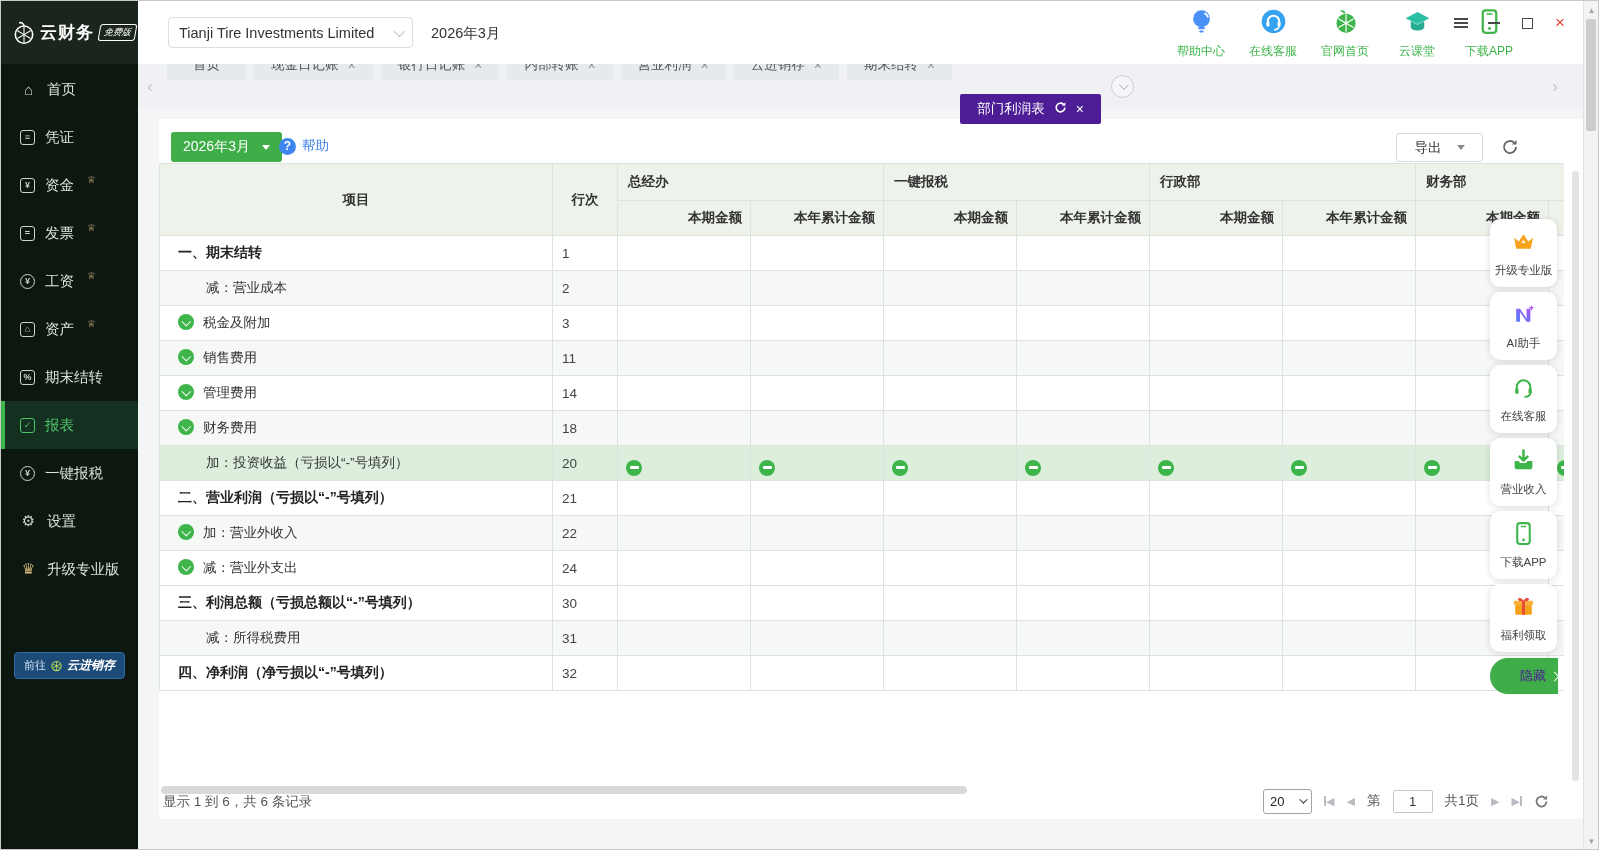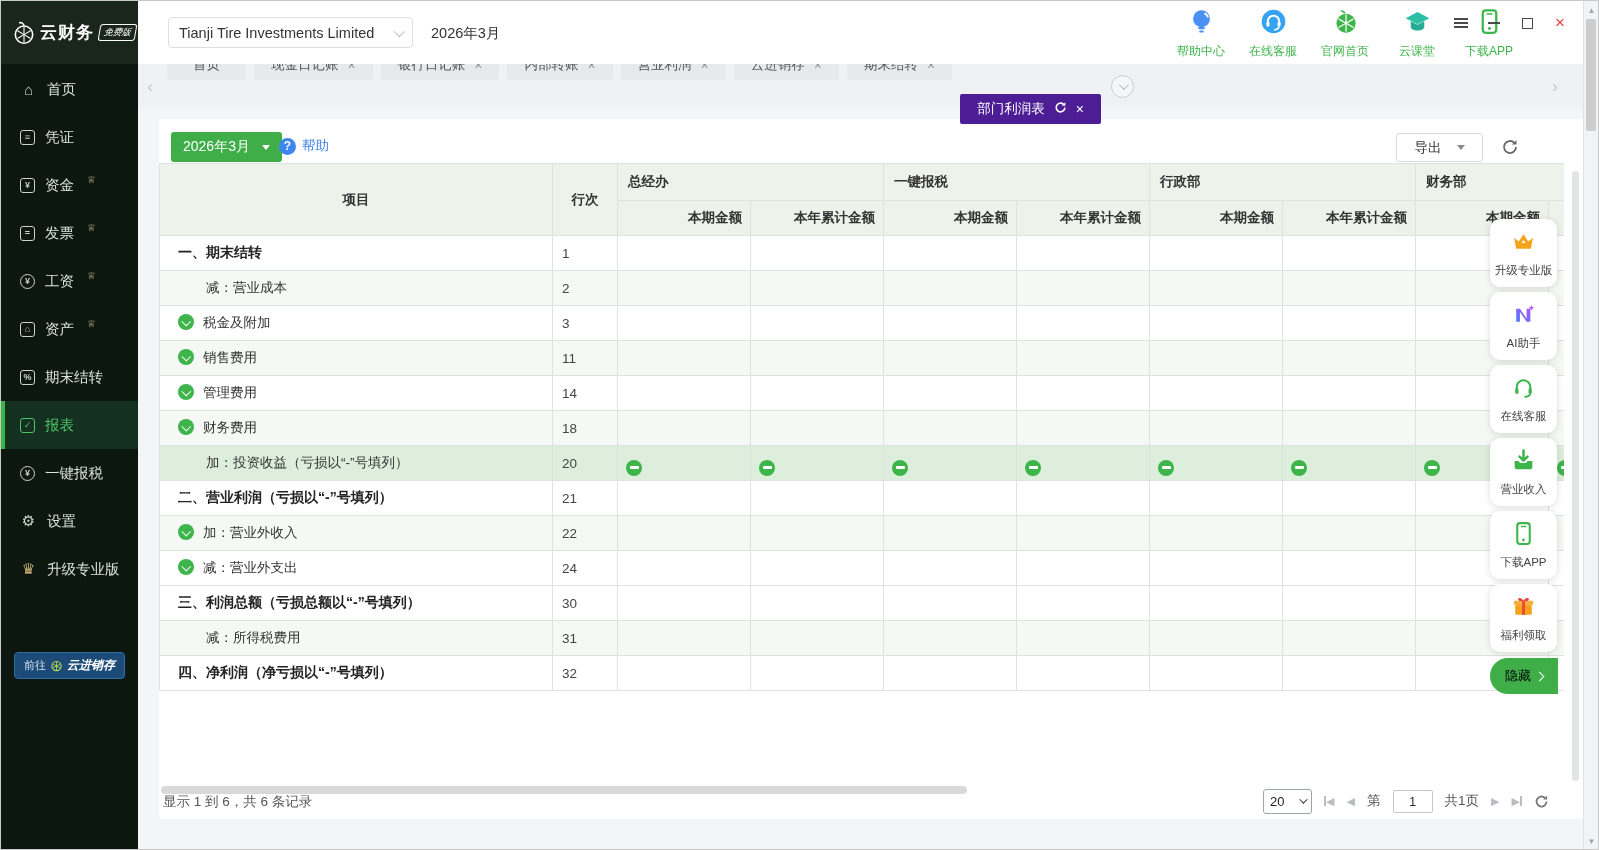--- a/index.html
+++ b/index.html
@@ -100,21 +100,21 @@
   .pg-btn .bar { width:2px; height:10px; background:#b9bdc3; }
   .pg-label { font-size:13.5px; color:#555; }
   .page-input { width:40px; height:23px; border:1px solid #c7c7c7; border-radius:2px; text-align:center; font-size:13px; color:#333; font-family:inherit; }
   .pager-refresh { width:15px; height:15px; color:#777; cursor:pointer; }
 
   
   .float-panel { position:absolute; left:1489px; top:218px; width:67px; z-index:40; }
   .fcard { background:#fff; border-radius:10px; box-shadow:0 1px 7px rgba(0,0,0,.14); height:68px; margin-bottom:5px; display:flex; flex-direction:column; align-items:center; justify-content:center; gap:5px; cursor:pointer; }
   .fcard svg { width:25px; height:25px; }
   .fcard .f-label { font-size:11.5px; color:#444; white-space:nowrap; }
-  .hide-btn { position:absolute; left:1489px; top:657px; width:68px; height:36px; background:#3fae49; border-radius:18px 0 0 18px; color:#000000; display:flex; align-items:center; justify-content:center; gap:5px; font-size:13px; cursor:pointer; z-index:40; }
+  .hide-btn { position:absolute; left:1489px; top:657px; width:68px; height:36px; background:#3fae49; border-radius:18px 0 0 18px; color:#4c1d95; display:flex; align-items:center; justify-content:flex-end; gap:5px; font-size:13px; cursor:pointer; z-index:40; }
   .hide-chev { width:7px; height:7px; border-right:1.8px solid #fff; border-top:1.8px solid #fff; transform:rotate(45deg); }
 
   
   .inner-vscroll { position:absolute; left:1571px; top:170px; width:7px; height:610px; background:#e3e5e4; border-radius:3px; z-index:8; }
   .vscroll { position:absolute; right:0; top:0; width:15px; height:850px; background:#f2f3f5; border-left:1px solid #e2e2e2; z-index:60; }
   .vs-arrow { position:absolute; left:0; width:15px; text-align:center; font-size:8px; color:#a3a3a3; }
   .vs-thumb { position:absolute; left:2px; top:18px; width:10px; height:112px; background:#cdcdcd; border-radius:2px; }
 </style>
 </head>
 <body>

